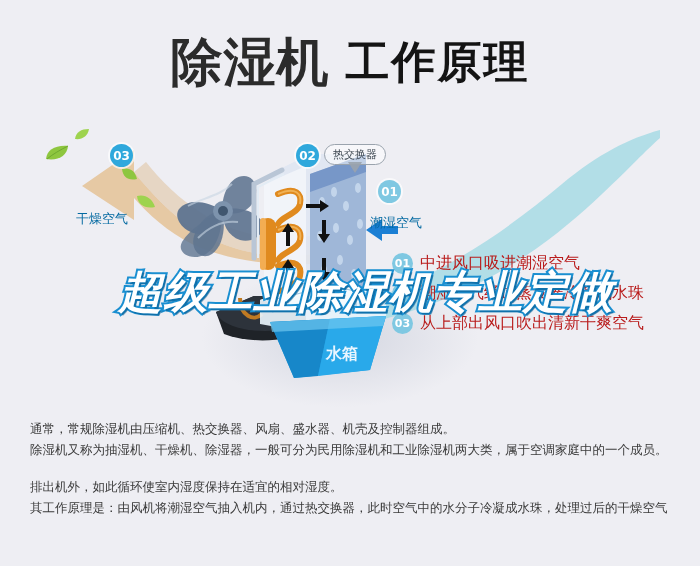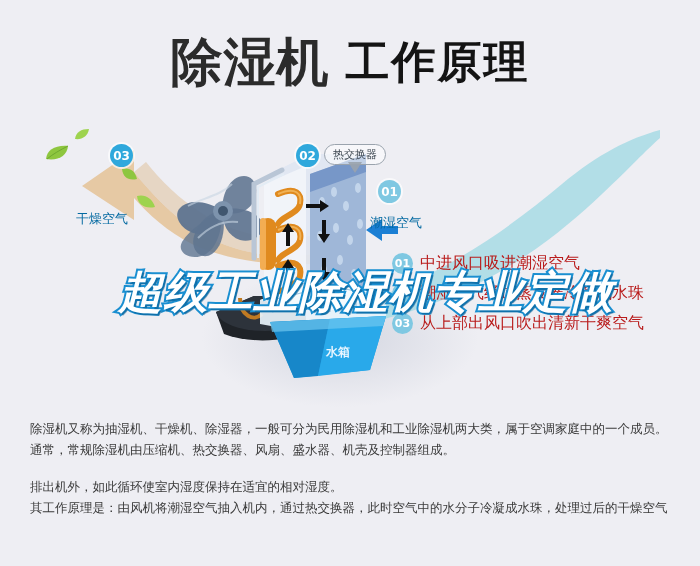--- a/index.html
+++ b/index.html
@@ -92,21 +92,21 @@
   .pill-stem{
     position:absolute;width:0;height:0;
     border-left:7px solid transparent;border-right:7px solid transparent;
     border-top:11px solid rgba(154,163,173,.9);
   }
 
   .diag-label{
     position:absolute;font-size:13px;color:#0369a1;
     font-family:"DejaVu Sans",sans-serif;white-space:nowrap;
   }
-  .diag-label.tank{color:#eaf6ff;font-size:12px;font-weight:600;text-align:center;}
+  .diag-label.tank{color:#eaf6ff;font-size:16px;font-weight:600;text-align:center;}
 
   
   #legend{position:absolute;left:392px;top:248px;width:300px;}
   .legend-row{
     display:flex;align-items:center;gap:7px;height:30px;
   }
   .legend-badge{
     width:21px;height:21px;border-radius:50%;
     background:#7fc8e2;color:#fff;font-size:11px;font-weight:700;
     display:flex;align-items:center;justify-content:center;flex:0 0 auto;
@@ -315,20 +315,20 @@
     <div class="legend-text">从上部出风口吹出清新干爽空气</div>
   </div>
 </div>
 
 <div id="watermark">
   <span>超级工业除湿机专业定做</span>
 </div>
 
 <div id="body-copy">
   <p class="para p1">
+    <span class="ind">通常，常规除湿机由压缩机、热交换器、风扇、盛水器、机壳及控制器组成。</span>
     <span class="ind">除湿机又称为抽湿机、干燥机、除湿器，一般可分为民用除湿机和工业除湿机两大类，属于空调家庭中的一个成员。</span>
-    <span class="ind">通常，常规除湿机由压缩机、热交换器、风扇、盛水器、机壳及控制器组成。</span>
   </p>
   <p class="para p2">
     <span class="ind">排出机外，如此循环使室内湿度保持在适宜的相对湿度。</span>
     <span class="ind">其工作原理是：由风机将潮湿空气抽入机内，通过热交换器，此时空气中的水分子冷凝成水珠，处理过后的干燥空气</span>
   </p>
 </div>
 
 </body></html>

